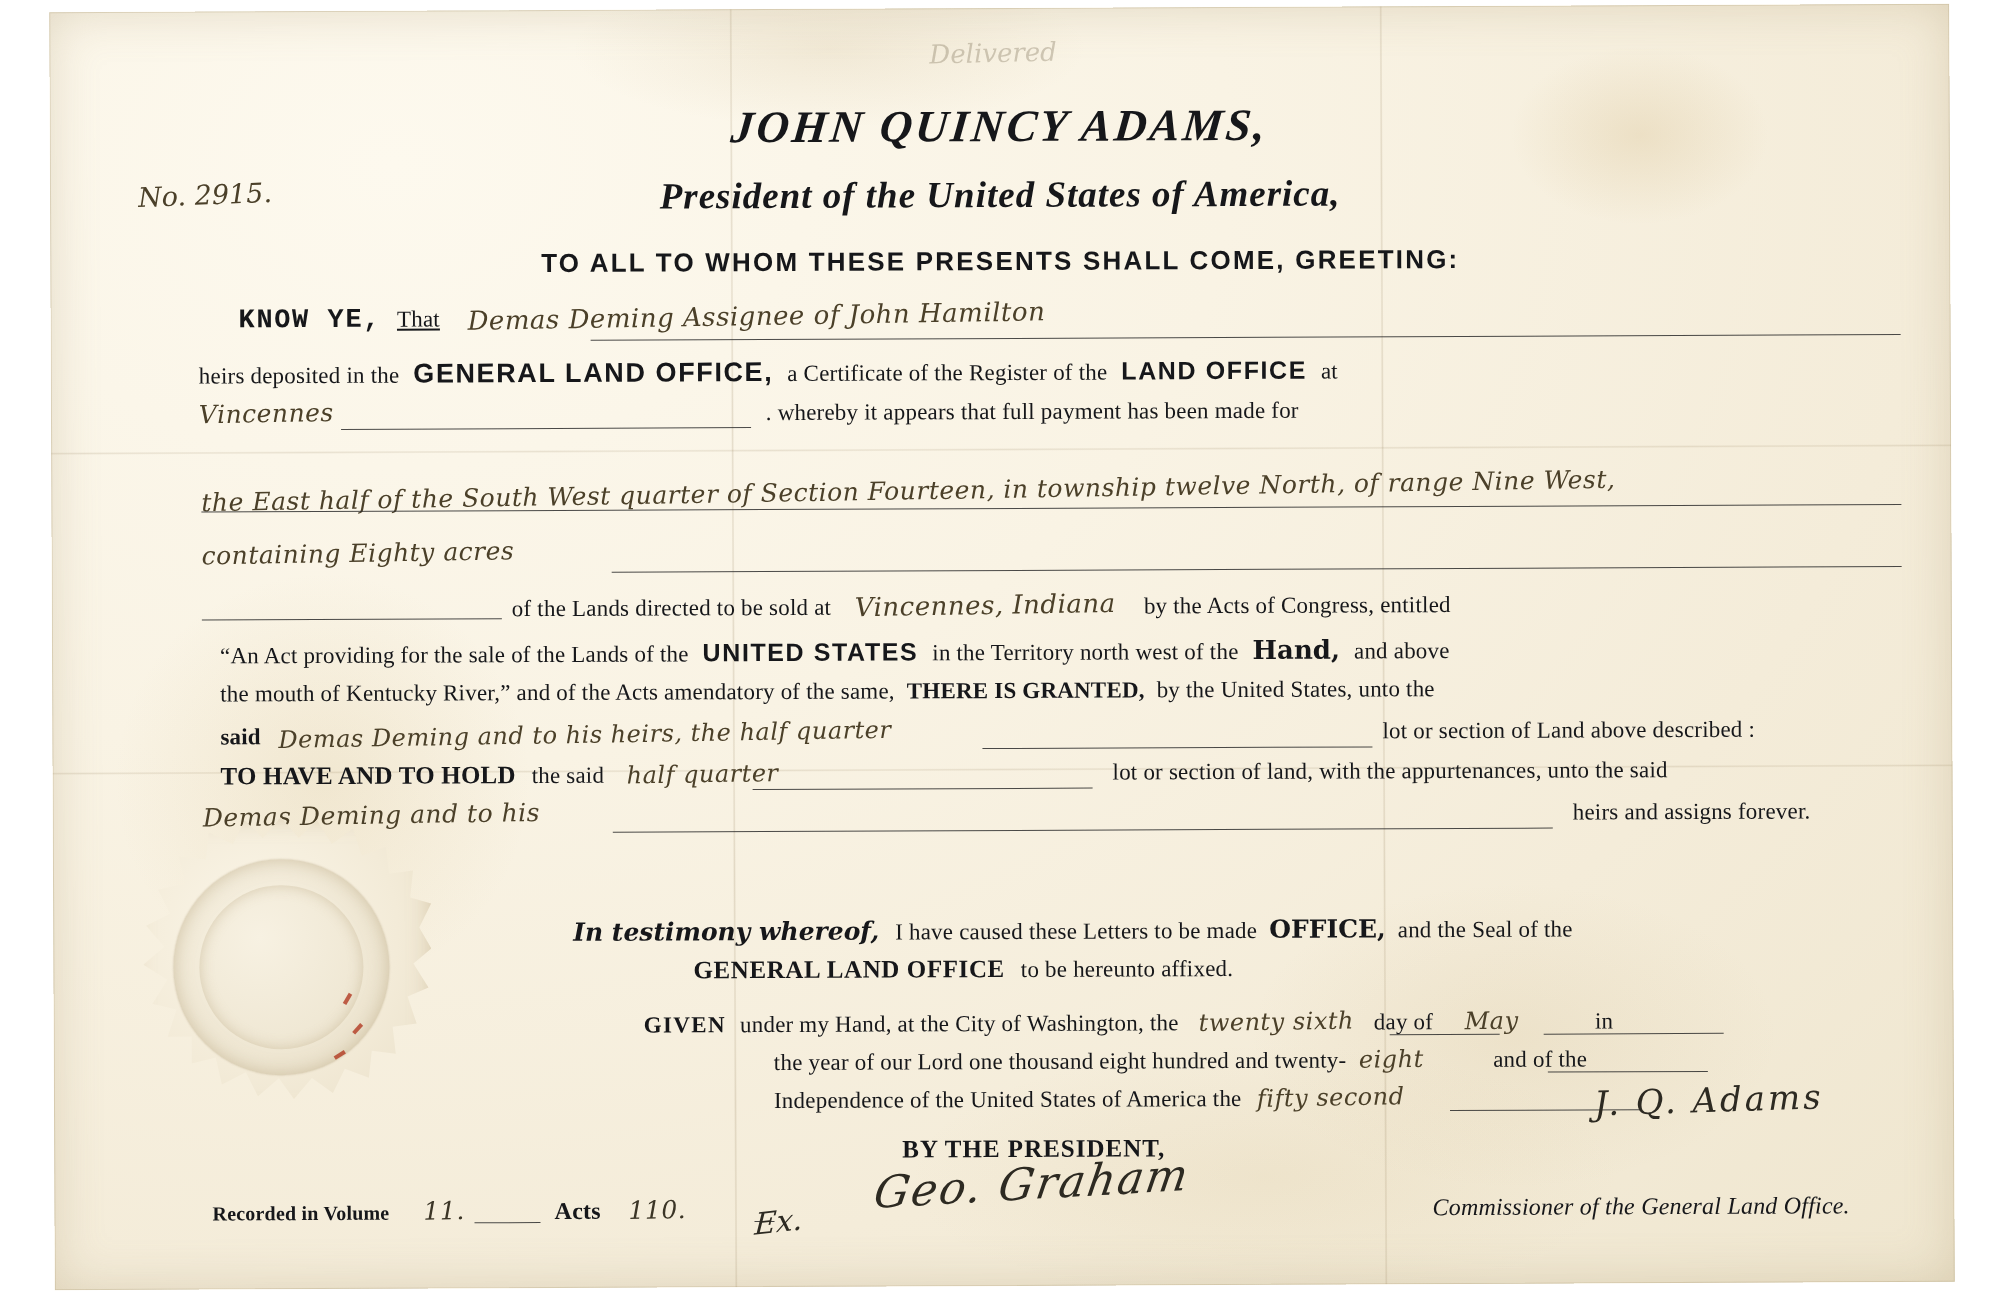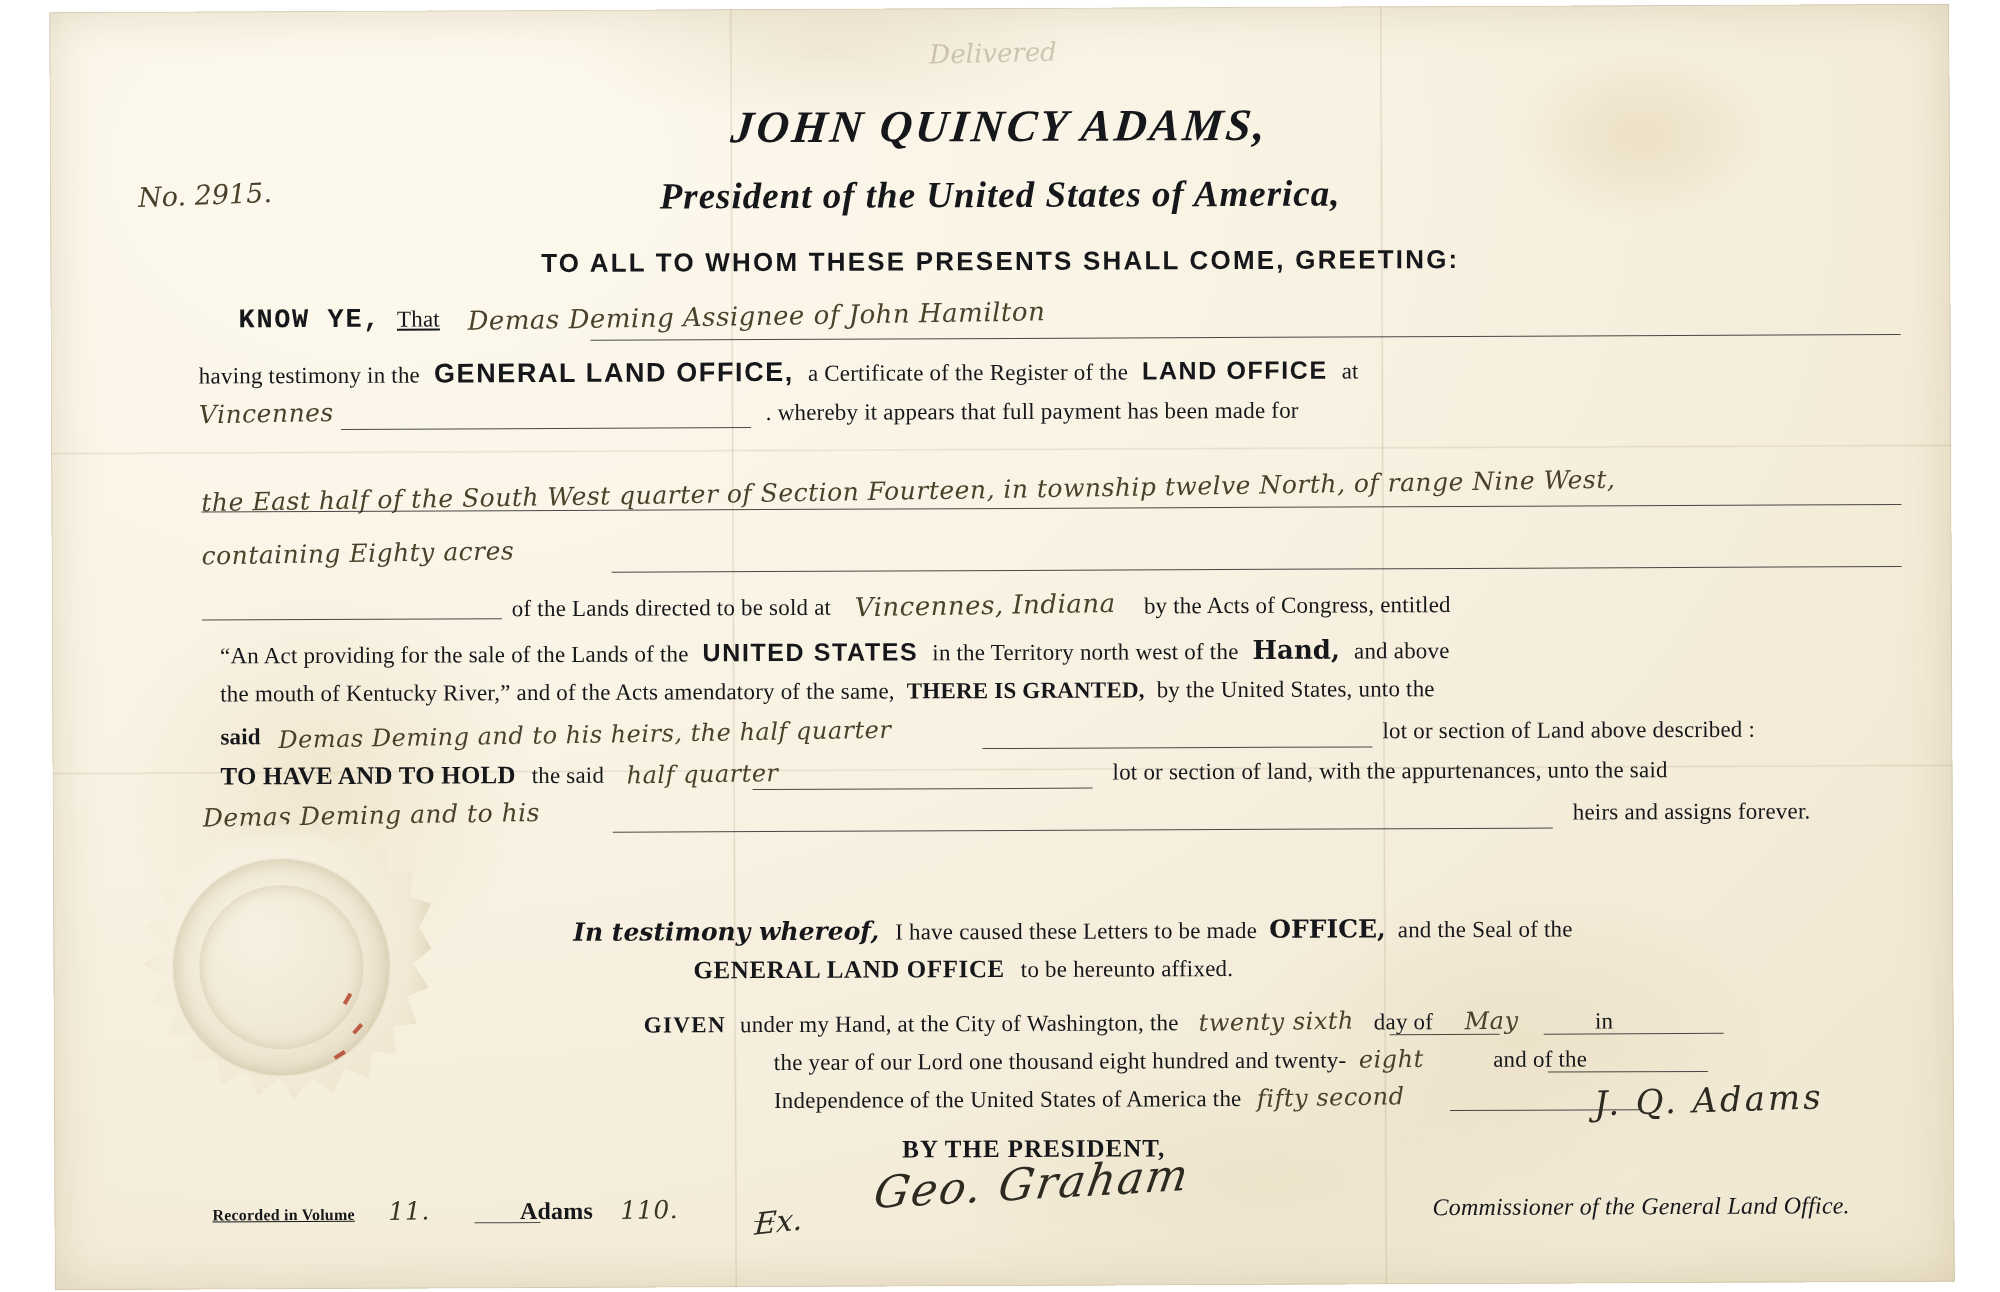--- a/index.html
+++ b/index.html
@@ -260,21 +260,21 @@
       <div class="blk hdr-greet">TO ALL TO WHOM THESE PRESENTS SHALL COME, GREETING:</div>
 
       <div class="blk line" style="left:188px; top:292px; width:1660px;">
         <span class="gothic" style="font-size:27px;font-family:Liberation Mono, monospace;">KNOW YE,</span>
         <span style="margin-left:10px;text-decoration:underline;">That</span>
         <span class="hand" style="margin-left:22px; font-size:26px;">Demas Deming Assignee of John Hamilton</span>
       </div>
       <div class="rule" style="left:540px; top:330px; width:1310px;"></div>
 
       <div class="blk line" style="left:148px; top:348px; width:1700px;">
-        <span>having testimony in the</span>
+        <span>heirs deposited in the</span>
         <span class="gothic" style="font-size:27px; margin:0 8px;">GENERAL LAND OFFICE,</span>
         <span>a Certificate of the Register of the</span>
         <span class="gothic" style="font-size:25px; margin:0 8px;">LAND OFFICE</span>
         <span>at</span>
       </div>
 
       <div class="blk line" style="left:148px; top:388px; width:1700px;">
         <span class="hand" style="font-size:25px;">Vincennes</span>
         <span style="display:inline-block; width:420px;"></span>
         <span>. whereby it appears that full payment has been made for</span>
@@ -374,23 +374,23 @@
         <span>Independence of the United States of America the</span>
         <span class="hand" style="margin-left:10px; font-size:24px;">fifty second</span>
       </div>
       <div class="rule" style="left:1396px; top:1104px; width:190px;"></div>
 
       <div class="blk line" style="left:848px; top:1126px; width:600px;">
         <span class="bold" style="font-size:25px; letter-spacing:1px;">BY THE PRESIDENT,</span>
       </div>
 
       <div class="blk line" style="left:158px; top:1186px; width:900px;">
-        <span class="bold" style="font-size:16px;text-decoration:underline;">Recorded in Volume</span>
+        <span class="bold" style="font-size:20px;">Recorded in Volume</span>
         <span class="hand hand-dark" style="margin-left:28px; font-size:25px;">11.</span>
-        <span class="bold" style="margin-left:84px; font-size:24px;">Adams</span>
+        <span class="bold" style="margin-left:84px; font-size:24px;">Acts</span>
         <span class="hand hand-dark" style="margin-left:22px; font-size:25px;">110.</span>
       </div>
       <div class="rule" style="left:420px; top:1212px; width:66px;"></div>
       <div class="rule" style="left:700px; top:1212px; width:20px;"></div>
 
       <div class="blk line" style="left:1378px; top:1186px; width:500px;">
         <span style="font-style:italic; font-size:24px;">Commissioner of the General Land Office.</span>
       </div>
 
       <div class="sig" id="sig-adams">J. Q. Adams</div>

